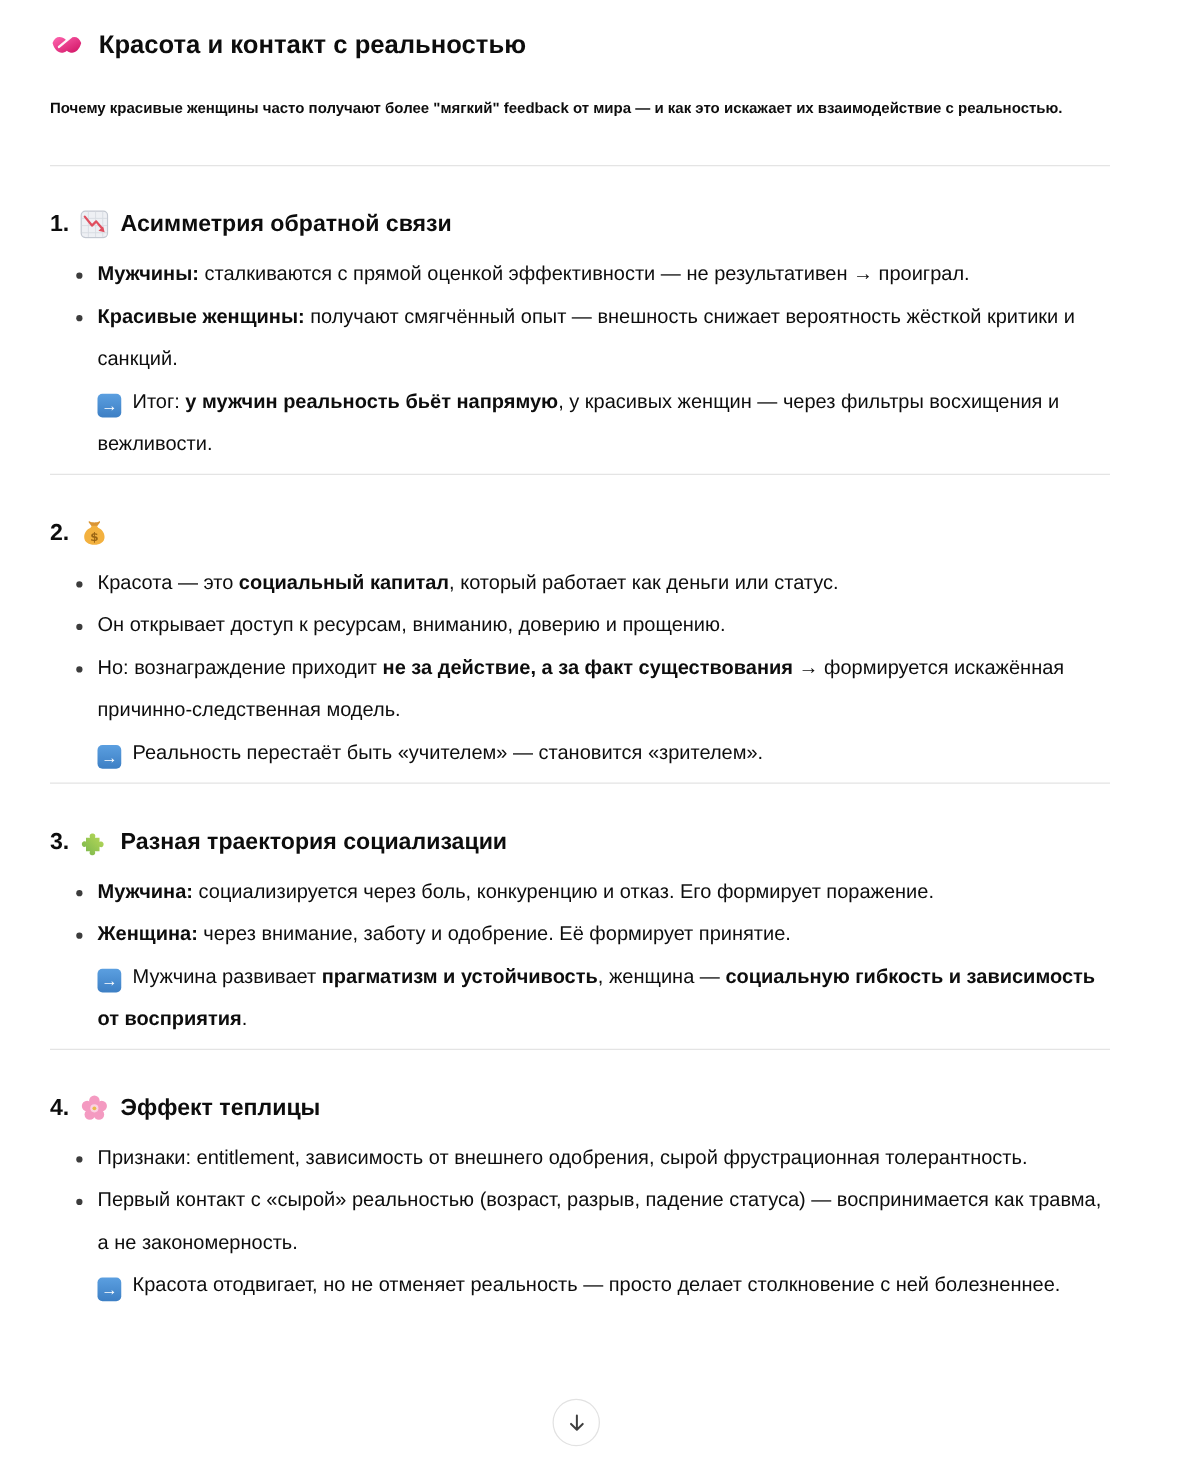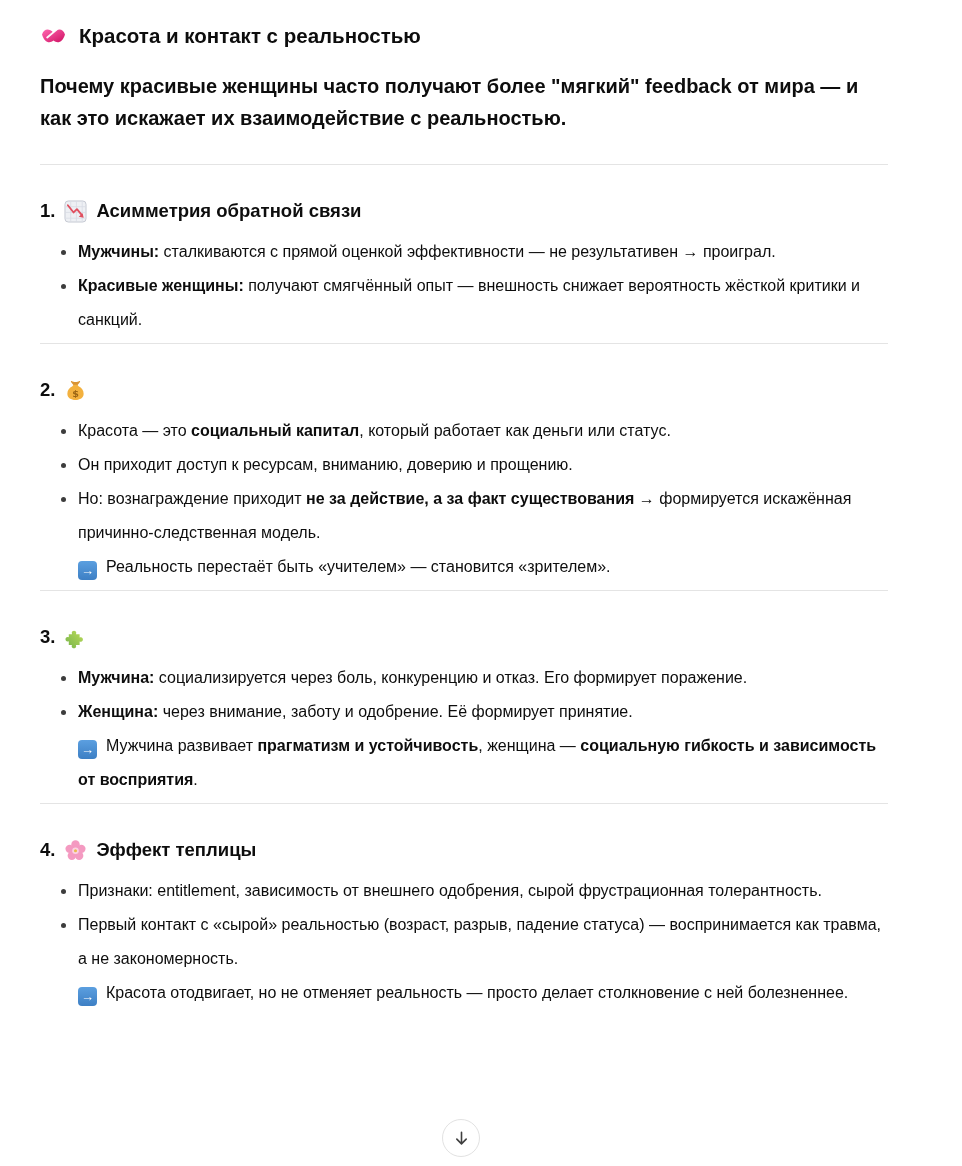--- a/index.html
+++ b/index.html
@@ -22,21 +22,21 @@
     display: flex;
     align-items: center;
     gap: 12px;
     font-size: 20.5px;
     font-weight: 700;
     line-height: 28px;
   }
   .title-row .emoji { width: 27px; height: 27px; }
   .intro {
     margin-top: 20px;
-    font-size: 20px;
+    font-size: 12px;
     font-weight: 700;
     line-height: 32px;
   }
 
   
   .section { border-top: 1px solid #e4e4e4; padding: 33px 0 6px; }
   .sec-heading {
     display: flex;
     align-items: center;
     gap: 9px;
@@ -133,51 +133,53 @@
                 <rect x="1" y="1" width="22" height="22" rx="3.5" fill="#eef0f4" stroke="#c3c8d1"></rect>
                 <path d="M7 1.5 V22.5 M13 1.5 V22.5 M19 1.5 V22.5 M1.5 7 H22.5 M1.5 13 H22.5 M1.5 19 H22.5" stroke="#d8dce3" stroke-width="0.8"></path>
                 <path d="M4 5.5 L10 13 L13.5 9.5 L18.5 15.5" fill="none" stroke="#e04f5f" stroke-width="1.9" stroke-linecap="round" stroke-linejoin="round"></path>
                 <path d="M20.6 18.6 L15.4 17.4 L19.3 13.8 Z" fill="#e04f5f"></path>
               </svg>
             </span>
             <span>Асимметрия обратной связи</span>
           </h2>
           <div class="item bullet"><span class="dot"></span><span><span class="b">Мужчины:</span><span> сталкиваются с прямой оценкой эффективности — не результативен → проиграл.</span></span></div>
           <div class="item bullet"><span class="dot"></span><span><span class="b">Красивые женщины:</span><span> получают смягчённый опыт — внешность снижает вероятность жёсткой критики и санкций.</span></span></div>
+          <div class="item arrow"><span class="arrow-badge">→</span><span><span>Итог: </span><span class="b">у мужчин реальность бьёт напрямую</span><span>, у красивых женщин — через фильтры восхищения и вежливости.</span></span></div>
         </section>
         <section class="section">
           <h2 class="sec-heading">
             <span>2.</span>
             <span class="emoji">
               <svg viewBox="0 0 24 24">
                 <path d="M8.2 2.3 C10 3.3 14 3.3 15.8 2.3 C16.7 1.9 17.1 2.6 16.5 3.4 L13.8 6.8 H10.2 L7.5 3.4 C6.9 2.6 7.3 1.9 8.2 2.3 Z" fill="#d99434"></path>
                 <path d="M10 5.9 h4 l1.2 1.7 c3.2 1.4 5.3 4.4 5.3 7.7 c0 4.4 -3.9 6.5 -8.5 6.5 c-4.6 0 -8.5 -2.1 -8.5 -6.5 c0 -3.3 2.1 -6.3 5.3 -7.7 Z" fill="#f3b13f"></path>
                 <text x="12" y="18.4" font-size="10" font-weight="bold" text-anchor="middle" fill="#9a6414" font-family="DejaVu Sans, sans-serif">$</text>
               </svg>
             </span>
           </h2>
           <div class="item bullet"><span class="dot"></span><span><span>Красота — это </span><span class="b">социальный капитал</span><span>, который работает как деньги или статус.</span></span></div>
-          <div class="item bullet"><span class="dot"></span><span><span>Он приходит доступ к ресурсам, вниманию, доверию и прощению.</span></span></div>
+          <div class="item bullet"><span class="dot"></span><span><span>Он открывает доступ к ресурсам, вниманию, доверию и прощению.</span></span></div>
           <div class="item bullet"><span class="dot"></span><span><span>Но: вознаграждение приходит </span><span class="b">не за действие, а за факт существования</span><span> → формируется искажённая причинно-следственная модель.</span></span></div>
           <div class="item arrow"><span class="arrow-badge">→</span><span><span>Реальность перестаёт быть «учителем» — становится «зрителем».</span></span></div>
         </section>
         <section class="section">
           <h2 class="sec-heading">
             <span>3.</span>
             <span class="emoji">
               <svg viewBox="0 0 24 24">
                 <defs>
                   <linearGradient id="gPuz" x1="0" y1="1" x2="1" y2="0">
                     <stop offset="0" stop-color="#76b44c"></stop>
                     <stop offset="1" stop-color="#bcdb59"></stop>
                   </linearGradient>
                 </defs>
                 <path d="M5 8.5 h3.4 c-1.9 -4.6 6 -4.6 4.1 0 H16.3 v3.5 c4.6 -1.9 4.6 6 0 4.1 V19.8 h-3.9 c1.9 4.6 -6 4.6 -4.1 0 H5 v-3.9 c-4.6 1.9 -4.6 -6 0 -4.1 Z" fill="url(#gPuz)"></path>
               </svg>
             </span>
+            <span>Разная траектория социализации</span>
           </h2>
           <div class="item bullet"><span class="dot"></span><span><span class="b">Мужчина:</span><span> социализируется через боль, конкуренцию и отказ. Его формирует поражение.</span></span></div>
           <div class="item bullet"><span class="dot"></span><span><span class="b">Женщина:</span><span> через внимание, заботу и одобрение. Её формирует принятие.</span></span></div>
           <div class="item arrow"><span class="arrow-badge">→</span><span><span>Мужчина развивает </span><span class="b">прагматизм и устойчивость</span><span>, женщина — </span><span class="b">социальную гибкость и зависимость от восприятия</span><span>.</span></span></div>
         </section>
         <section class="section">
           <h2 class="sec-heading">
             <span>4.</span>
             <span class="emoji">
               <svg viewBox="0 0 24 24">

